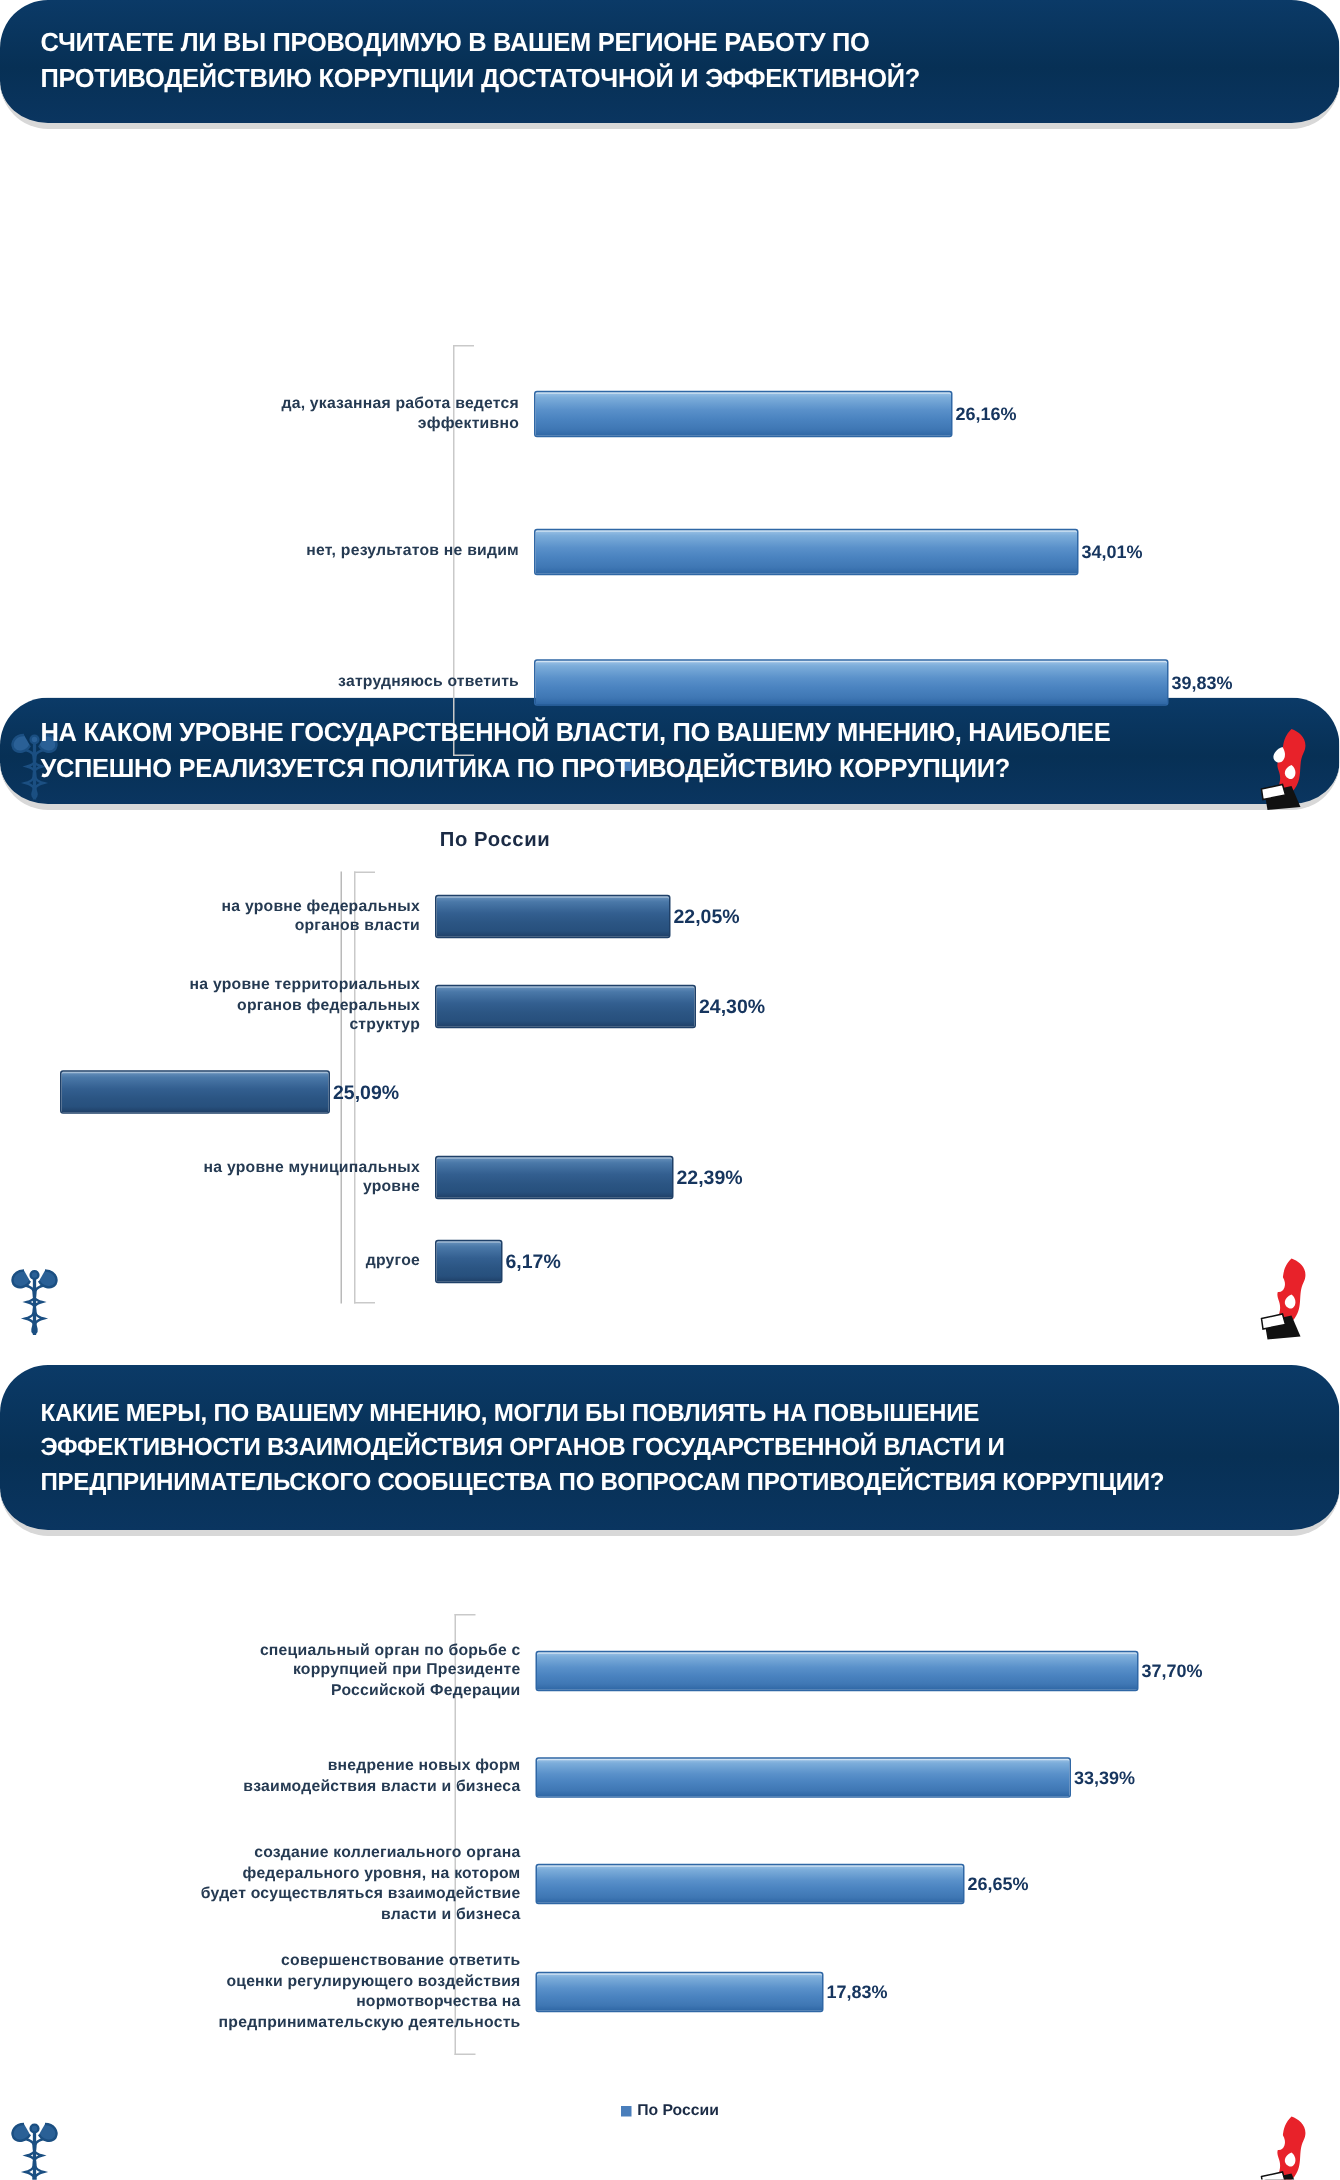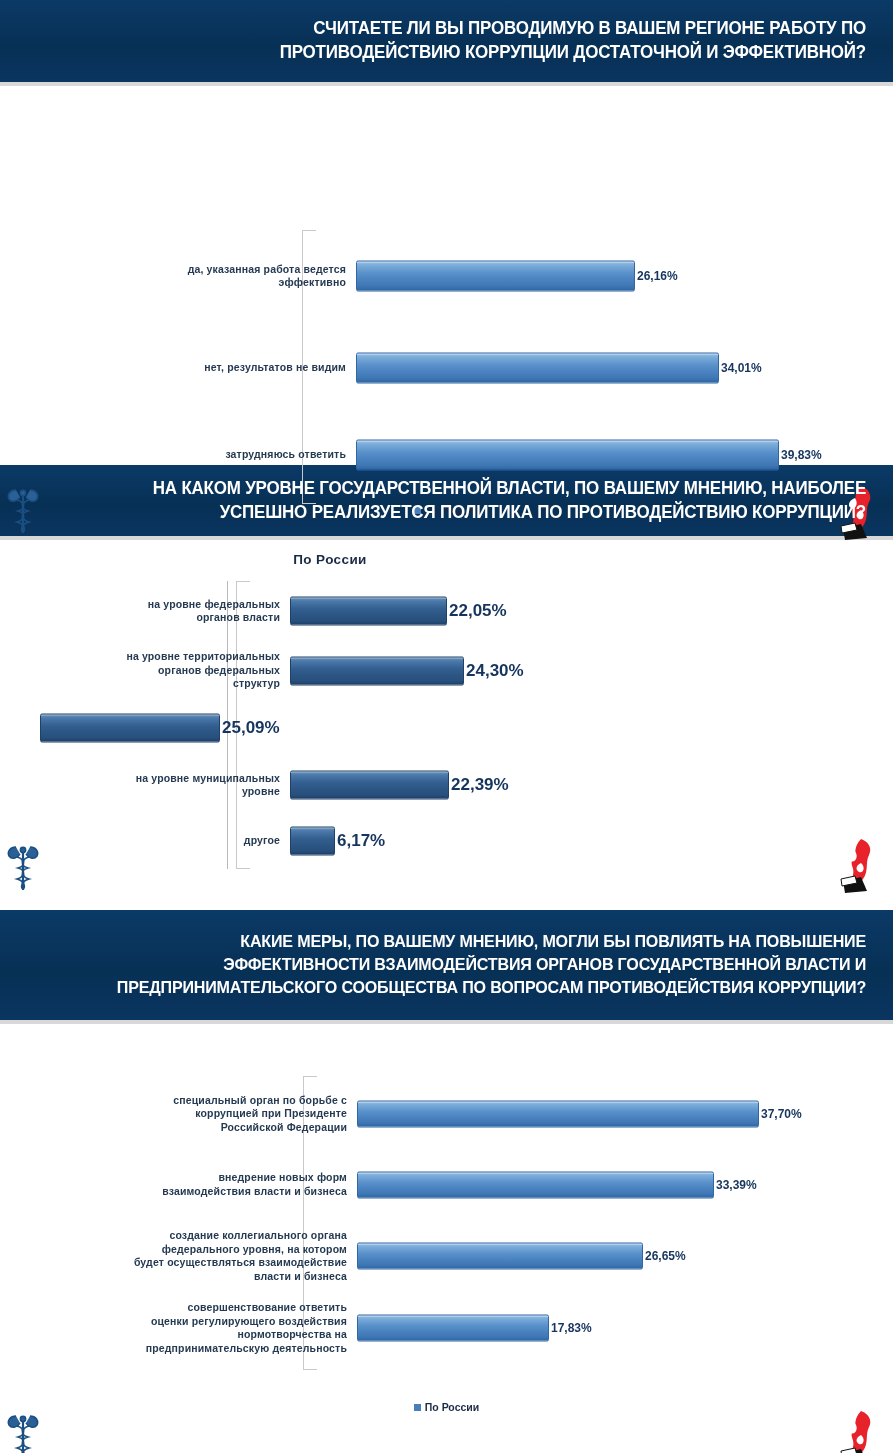--- a/index.html
+++ b/index.html
@@ -12,27 +12,28 @@
     height: 1453px;
     font-family: "Liberation Sans", sans-serif;
     overflow: hidden;
     position: relative;
   }
 
   
   .banner {
     background: linear-gradient(180deg, #0b3a67 0%, #073055 55%, #0a3560 100%);
     color: #ffffff;
-    text-align: right;
+    text-align: left;
     font-weight: bold;
     letter-spacing: -0.2px;
     padding: 9px 14px 11px 14px;
     box-sizing: border-box;
     border-bottom: 4px solid #d8d8d8;
     text-transform: uppercase;
+    border-radius: 32px;
   }
   .banner-line {
     display: block;
     font-size: 17.5px;
     line-height: 24px;
     white-space: nowrap;
     transform: scaleX(0.97);
   }
   .banner.three-line .banner-line { font-size: 16.6px; line-height: 23px; }
 
@@ -115,21 +116,21 @@
   }
   .bar-value {
     position: absolute;
     top: 50%;
     transform: translateY(-50%);
     font-size: 12px;
     font-weight: bold;
     color: #16355e;
     white-space: nowrap;
   }
-  .bar-value.big { font-size: 17px; }
+  .bar-value.big { font-size: 13px; }
 
   
   .legend {
     display: flex;
     align-items: center;
     justify-content: center;
     gap: 4px;
   }
   .legend-swatch {
     width: 7px;

